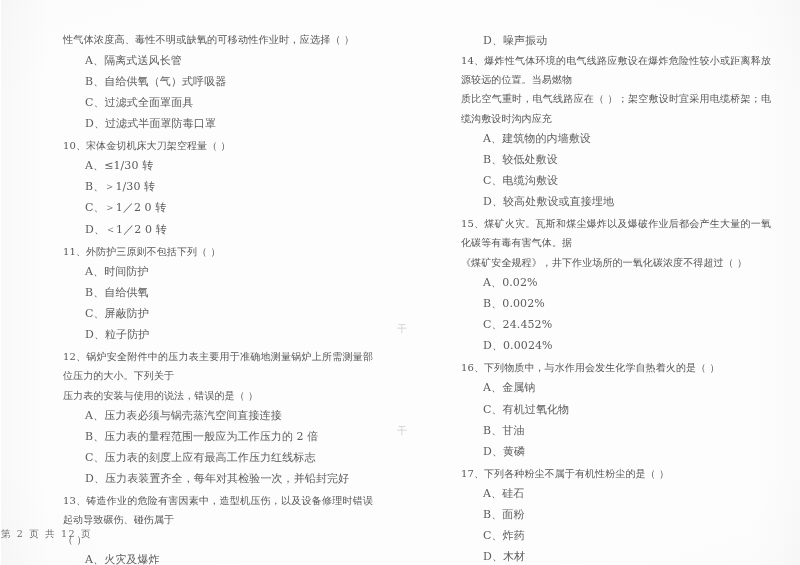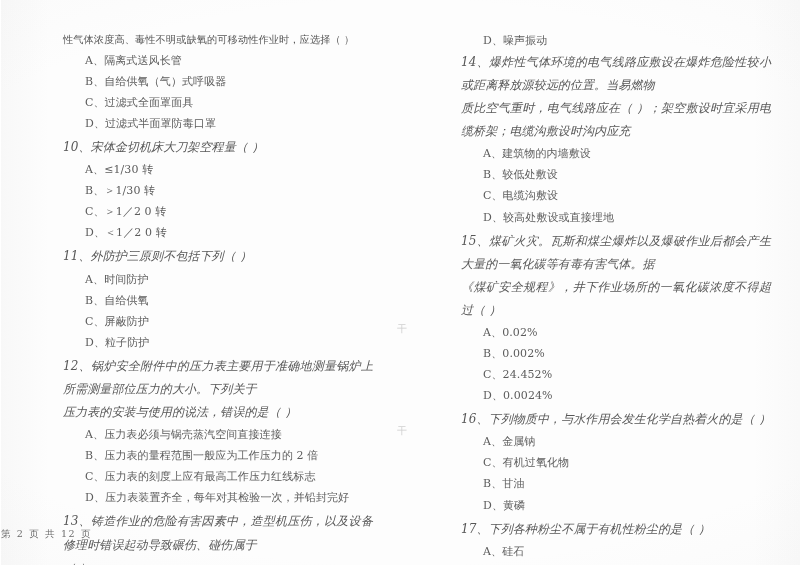--- a/index.html
+++ b/index.html
@@ -43,29 +43,28 @@
     width: 400px;
     padding: 30px 28px 0 62px;
   }
   .col.right {
     padding: 30px 30px 0 60px;
   }
   .q {
     margin: 0 0 2px 0;
   }
   .q-stem {
-    font-size: 12px;
+    font-size: 10px;
     line-height: 1.92;
     letter-spacing: 0.1px;
     text-indent: 0;
     margin: 0;
     color: #575757;
     text-align: justify;
     white-space: normal;
-    font-style: italic;
   }
   .q-stem.cont {
     text-indent: 0;
   }
   .opt {
     font-size: 11px;
     line-height: 1.92;
     letter-spacing: 0.1px;
     margin: 0;
     padding-left: 22px;

